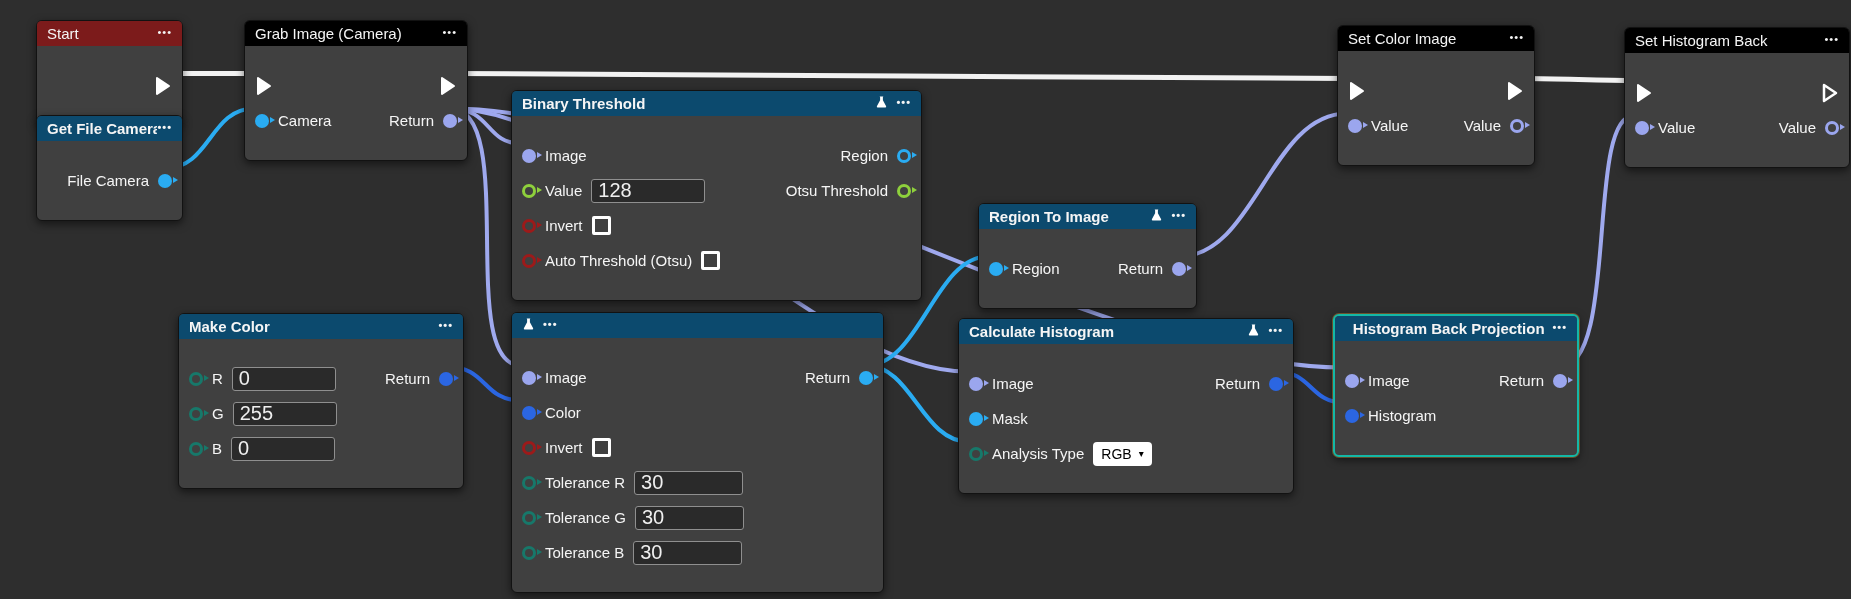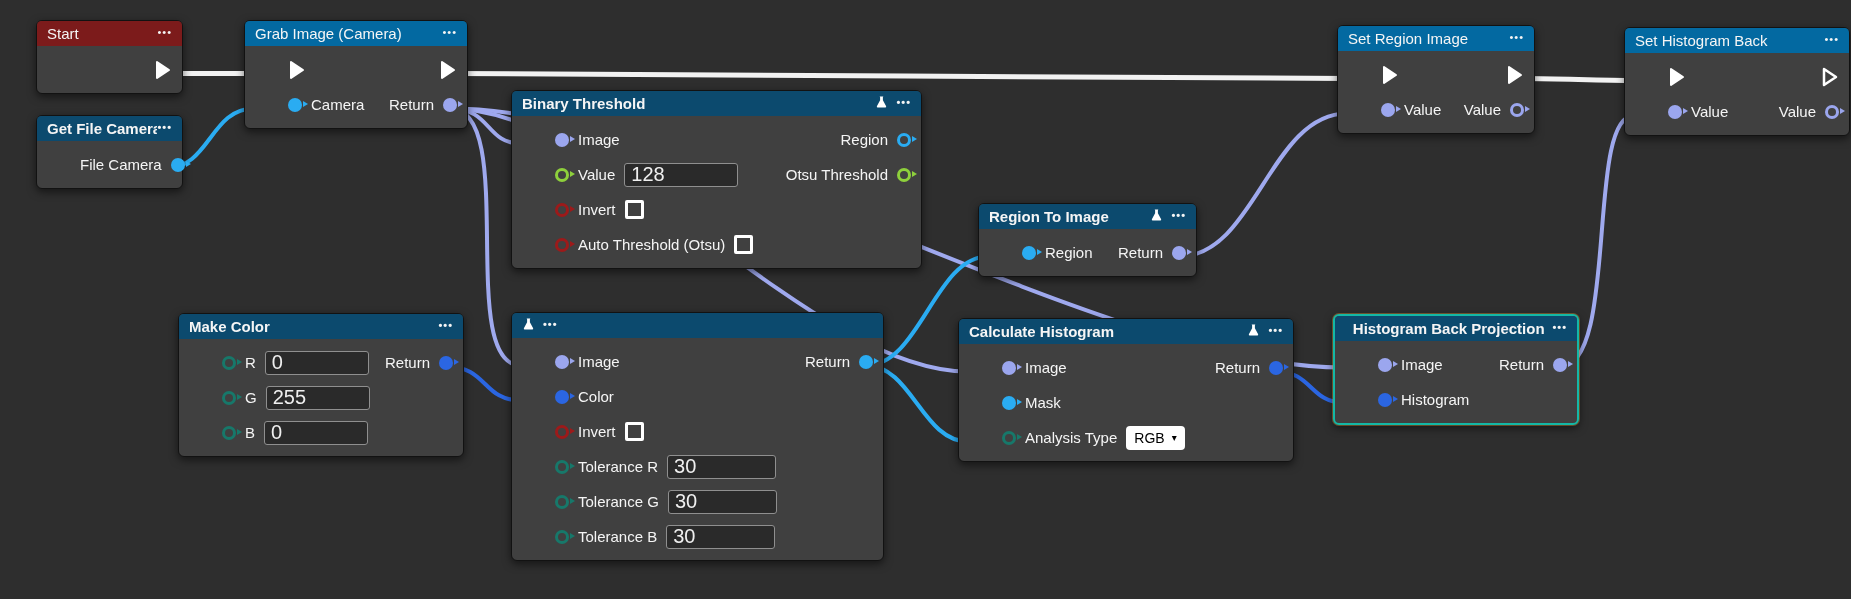--- a/index.html
+++ b/index.html
@@ -5,26 +5,26 @@
   html,body{margin:0;padding:0;background:#262626;}
   .canvas{position:relative;width:1851px;height:599px;background:#2e2e2e;overflow:hidden;
           font-family:"Liberation Sans",sans-serif;color:#f5f5f5;font-size:15px;}
   .wires{position:absolute;left:0;top:0;z-index:1;}
   .wires path{fill:none;stroke-linecap:round;}
   .node{position:absolute;z-index:2;background:#404040;border:1.5px solid #121212;border-radius:6px;
         box-shadow:0 3px 8px rgba(0,0,0,.55);}
   .node.selected{border:2px solid #14b8a6;box-shadow:0 0 0 1px rgba(232,162,59,.35),0 3px 8px rgba(0,0,0,.55);text-align:center;}
   .hdr{height:25px;display:flex;align-items:center;padding:0 10px;border-radius:4.5px 4.5px 0 0;}
   .hdr-green{background:#0c4a6e;font-weight:bold;}
-  .hdr-blue{background:#0369a1;}
+  .hdr-blue{background:#000000;}
   .hdr-red{background:#7c1b1b;}
   .ttl{flex:1 1 auto;white-space:nowrap;overflow:hidden;}
   .hicons{display:flex;align-items:center;gap:8px;}
   .dots{font-size:11px;letter-spacing:1px;line-height:1;cursor:pointer;transform:translateY(-1px);}
-  .body{padding:6px 0;margin-left:33px;}
+  .body{padding:22px 0;}
   .row{height:35px;display:flex;align-items:center;justify-content:space-between;padding:0 10px;}
   .grp{display:flex;align-items:center;gap:9px;white-space:nowrap;}
   .grp.out{margin-left:auto;}
   .pin{position:relative;width:14px;height:14px;border-radius:50%;flex:0 0 auto;}
   .pin.filled{background:var(--pc);}
   .pin.hollow{box-shadow:inset 0 0 0 3px var(--pc);}
   .pin::after{content:"";position:absolute;left:15px;top:3.5px;
               border-left:5px solid var(--pc);border-top:3.5px solid transparent;border-bottom:3.5px solid transparent;}
   .p-lav{--pc:#9ba6ee;}  .p-cyan{--pc:#2aacf2;}  .p-blue{--pc:#2b66e2;}
   .p-green{--pc:#8ed03c;} .p-red{--pc:#9c1a1a;}  .p-teal{--pc:#17786a;}
@@ -370,21 +370,21 @@
         <span class="grp">
           <span class="pin filled p-blue"></span>
           <span class="lbl">Histogram</span>
         </span>
       </div>
     </div>
   </div>
 
   <div class="node" style="left:1337px;top:25px;width:196px;">
     <div class="hdr hdr-blue">
-      <span class="ttl">Set Region Image</span>
+      <span class="ttl">Set Color Image</span>
       <span class="hicons">
           <span class="dots">•••</span>
         </span>
     </div>
     <div class="body">
       <div class="row">
         <span class="grp">
           <span class="exec">
             <svg width="18" height="22" viewBox="0 0 18 22">
                 <path d="M3 3 L15 11 L3 19 Z" fill="#fff" stroke="#fff" stroke-width="2" stroke-linejoin="round"></path>

